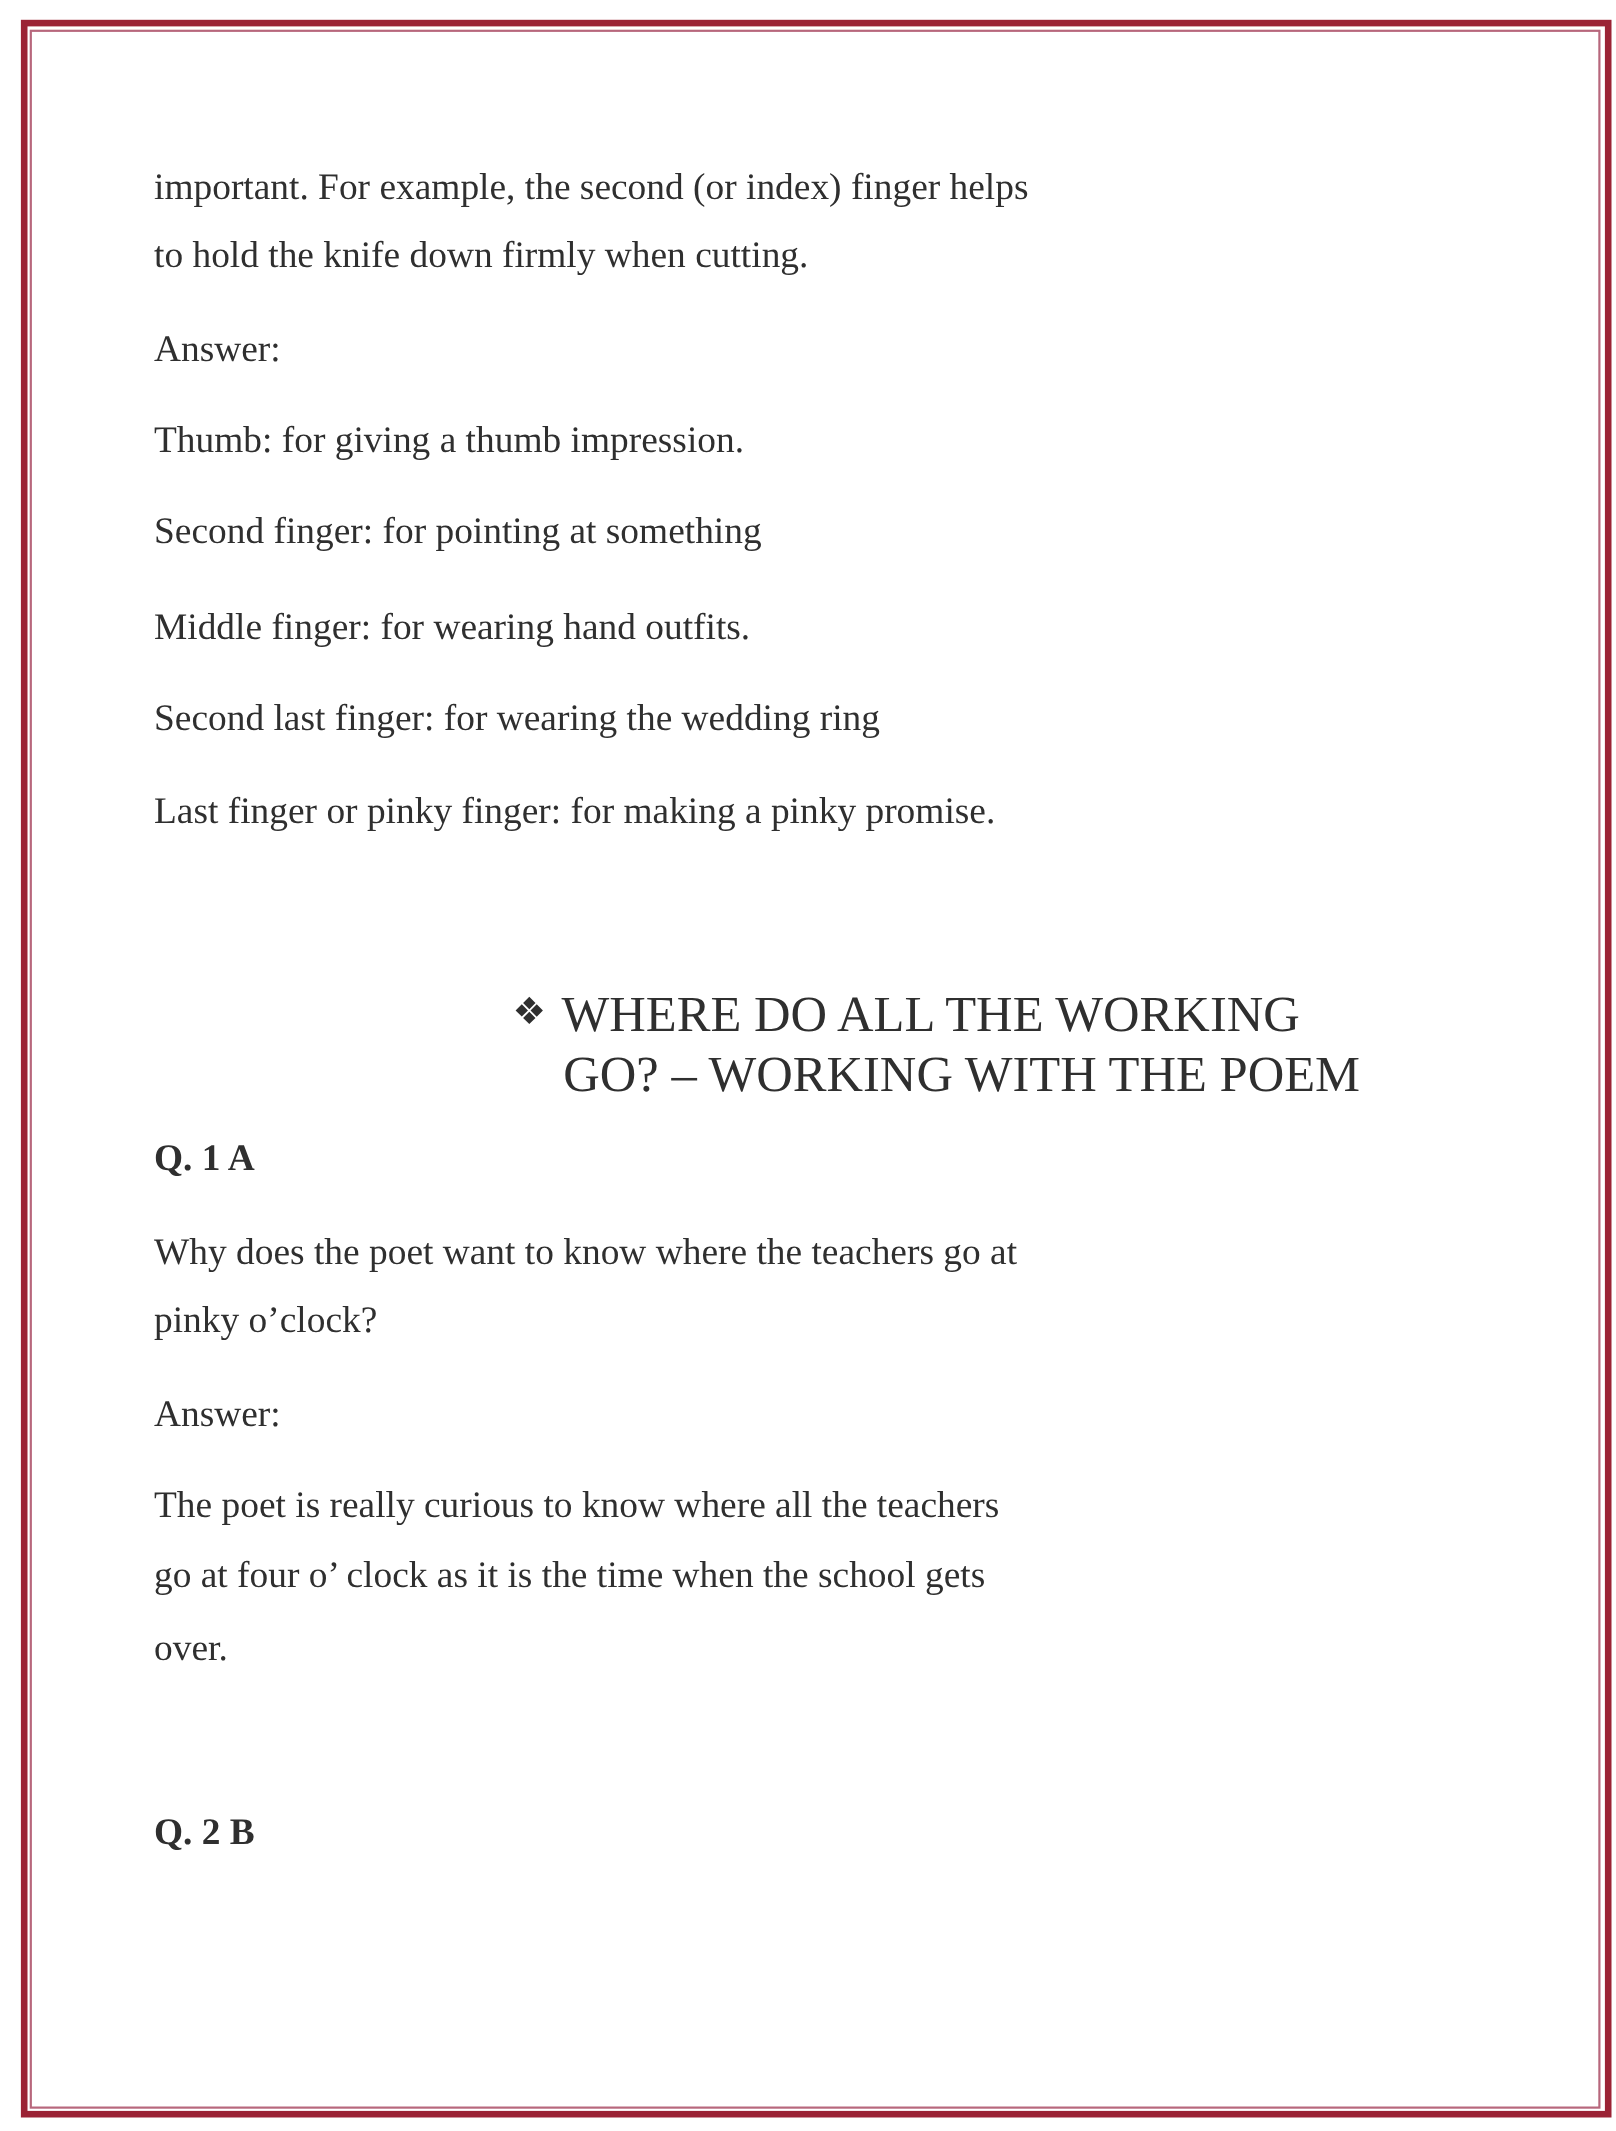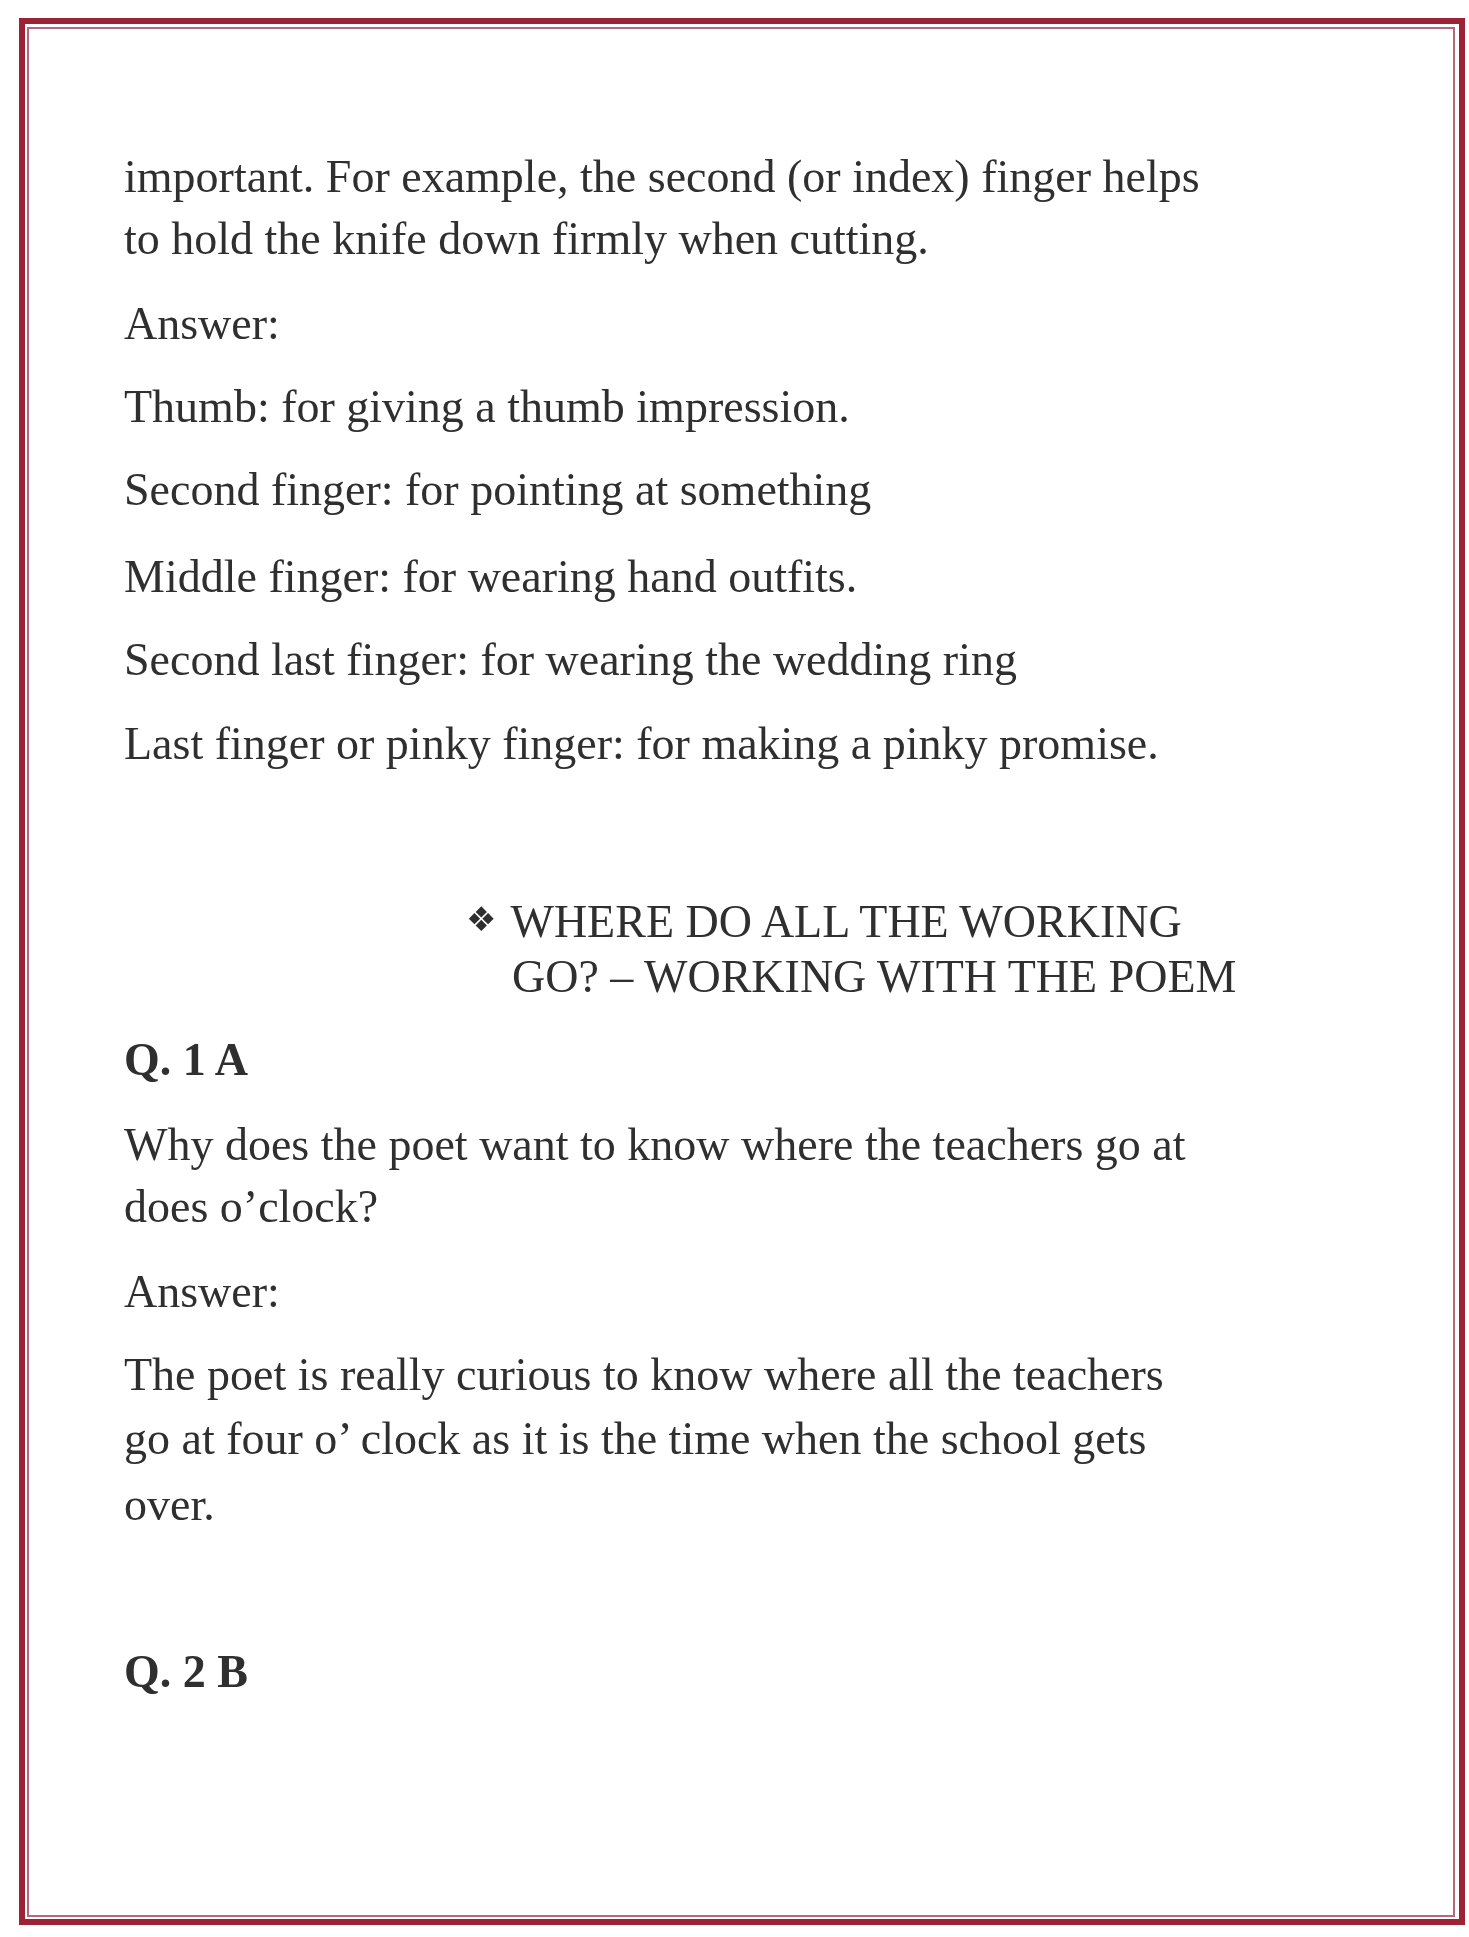--- a/index.html
+++ b/index.html
@@ -2,21 +2,21 @@
 <html><head>
 <meta charset="utf-8">
 <style>
   html, body { margin: 0; padding: 0; background: #ffffff; }
   body { width: 1469px; height: 1937px; position: relative; overflow: hidden;
          font-family: "Liberation Serif", "DejaVu Serif", serif; color: #2f2f2f; }
   .frame-outer { position: absolute; left: 19px; top: 18px; width: 1446px; height: 1907px;
                  box-sizing: border-box; border: 6px solid #9b2335; }
   .frame-inner { position: absolute; left: 27px; top: 27px; width: 1428px; height: 1890px;
                  box-sizing: border-box; border: 2px solid #b7677c; }
-  .line { position: absolute; left: 124px; font-size: 46px; line-height: 1; white-space: nowrap; font-family: Liberation Serif, serif; }
+  .line { position: absolute; left: 140px; font-size: 34px; line-height: 1; white-space: nowrap; font-family: Liberation Serif, serif; }
   .bold { font-weight: bold; }
   .heading { position: absolute; font-size: 46px; line-height: 1; white-space: nowrap; }
   .diamond { display: inline-block; font-size: 34px; vertical-align: 6px; margin-right: 14px; }
 </style>
 </head>
 <body>
 
 <div class="frame-outer"></div>
 <div class="frame-inner"></div>
 
@@ -32,20 +32,20 @@
   <div class="line" style="top:637px">Second last finger: for wearing the wedding ring</div>
   <div class="line" style="top:721px">Last finger or pinky finger: for making a pinky promise.</div>
 
   <div class="heading" style="left:466px; top:899px">
     <span class="diamond">❖</span><span>WHERE DO ALL THE WORKING</span>
   </div>
   <div class="heading" style="left:512px; top:954px">GO? – WORKING WITH THE POEM</div>
 
   <div class="line bold" style="top:1037px">Q. 1 A</div>
   <div class="line" style="top:1122px">Why does the poet want to know where the teachers go at</div>
-  <div class="line" style="top:1184px">does o’clock?</div>
+  <div class="line" style="top:1184px">pinky o’clock?</div>
   <div class="line" style="top:1269px">Answer:</div>
   <div class="line" style="top:1352px">The poet is really curious to know where all the teachers</div>
   <div class="line" style="top:1416px">go at four o’ clock as it is the time when the school gets</div>
   <div class="line" style="top:1482px">over.</div>
 
   <div class="line bold" style="top:1649px">Q. 2 B</div>
 </div>
 
 </body></html>

